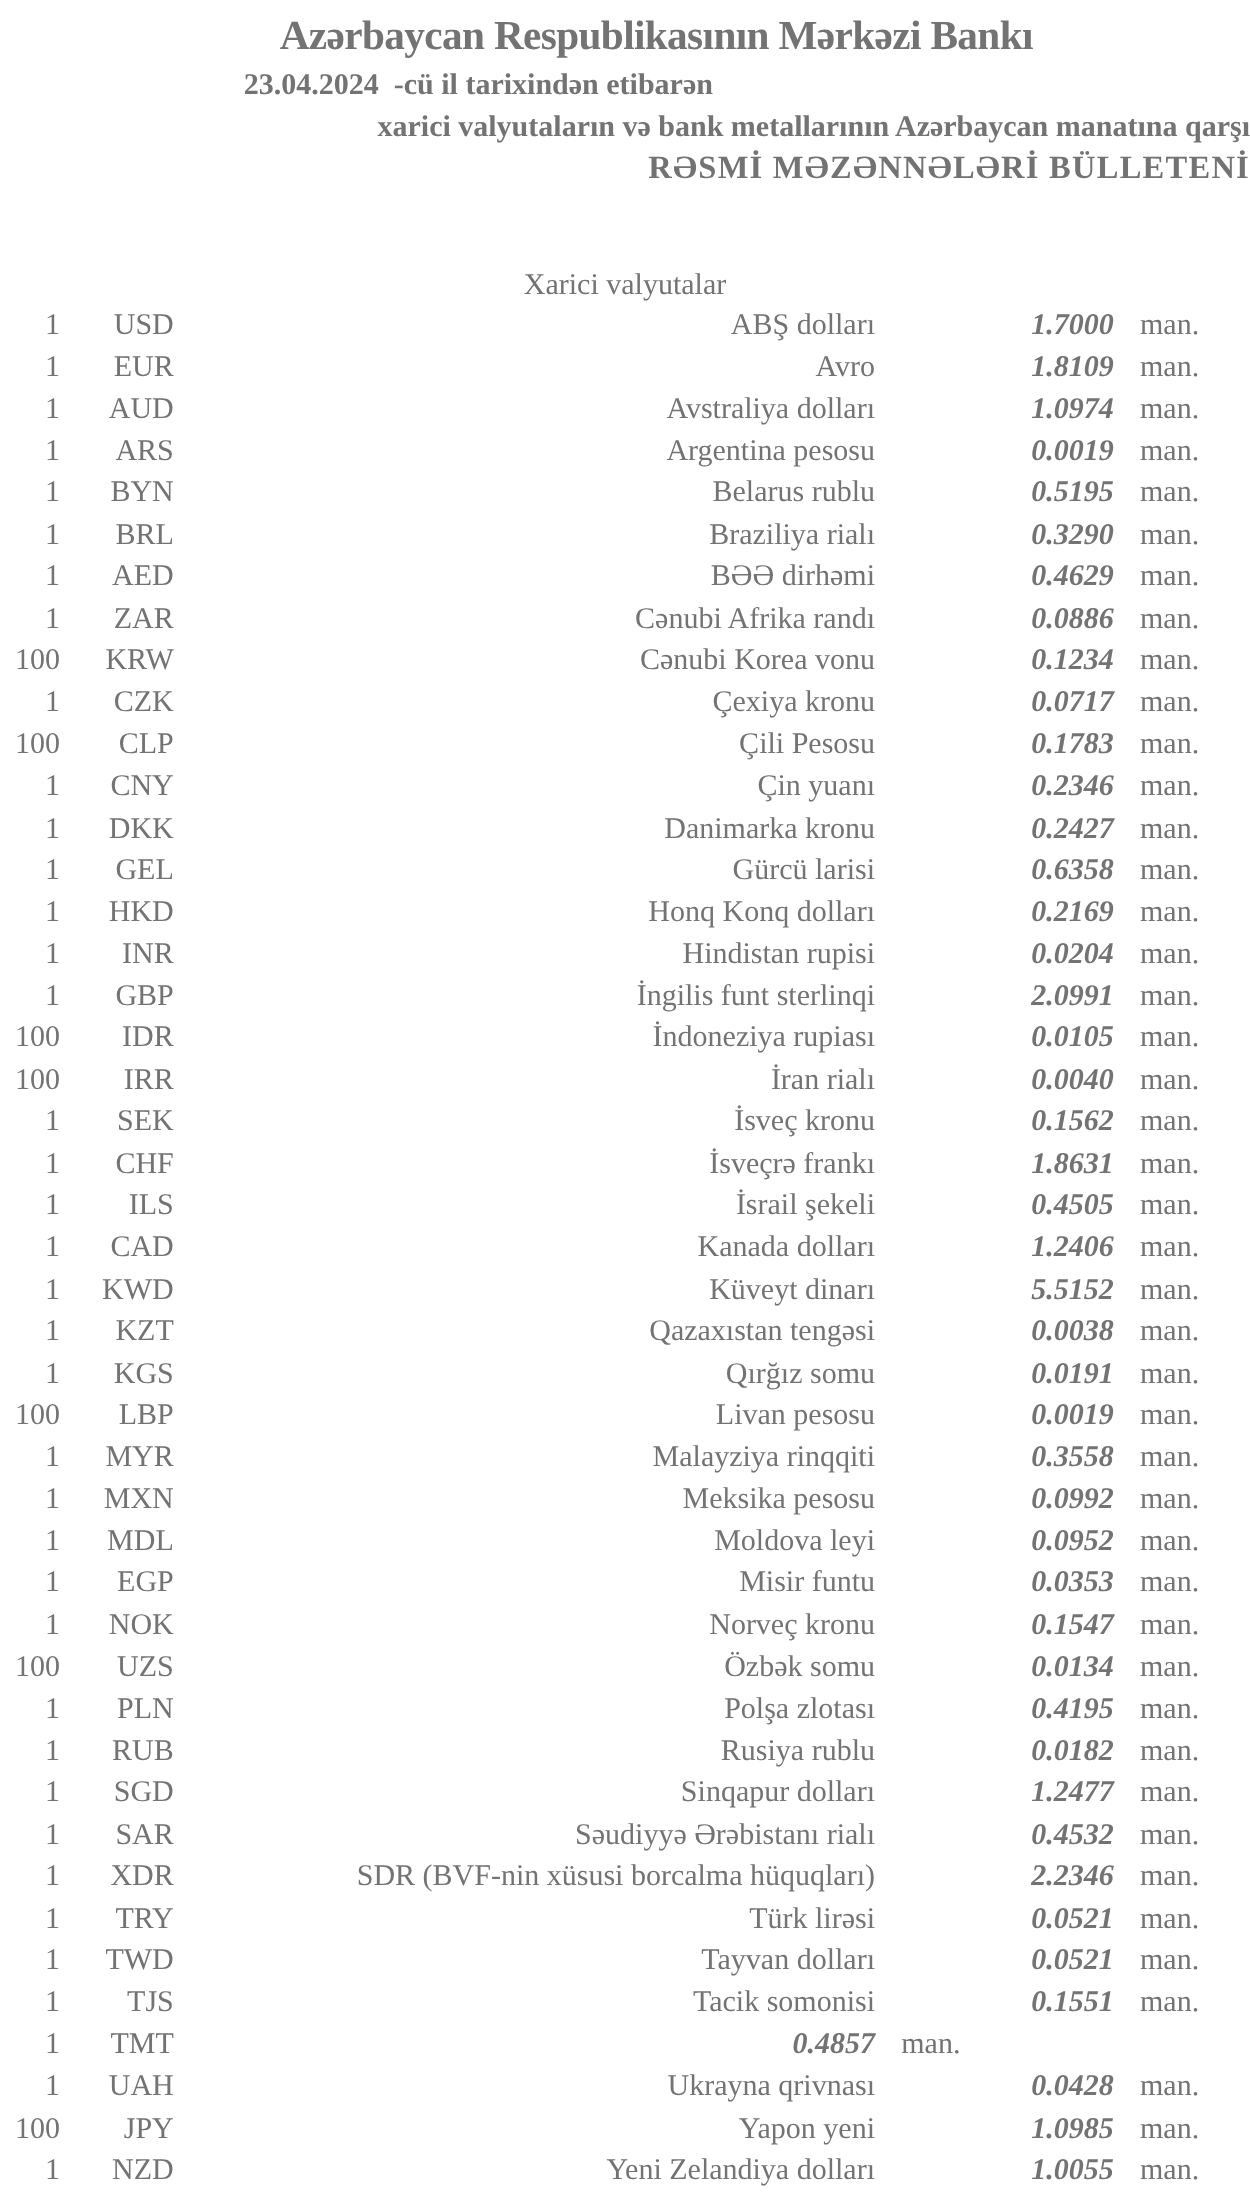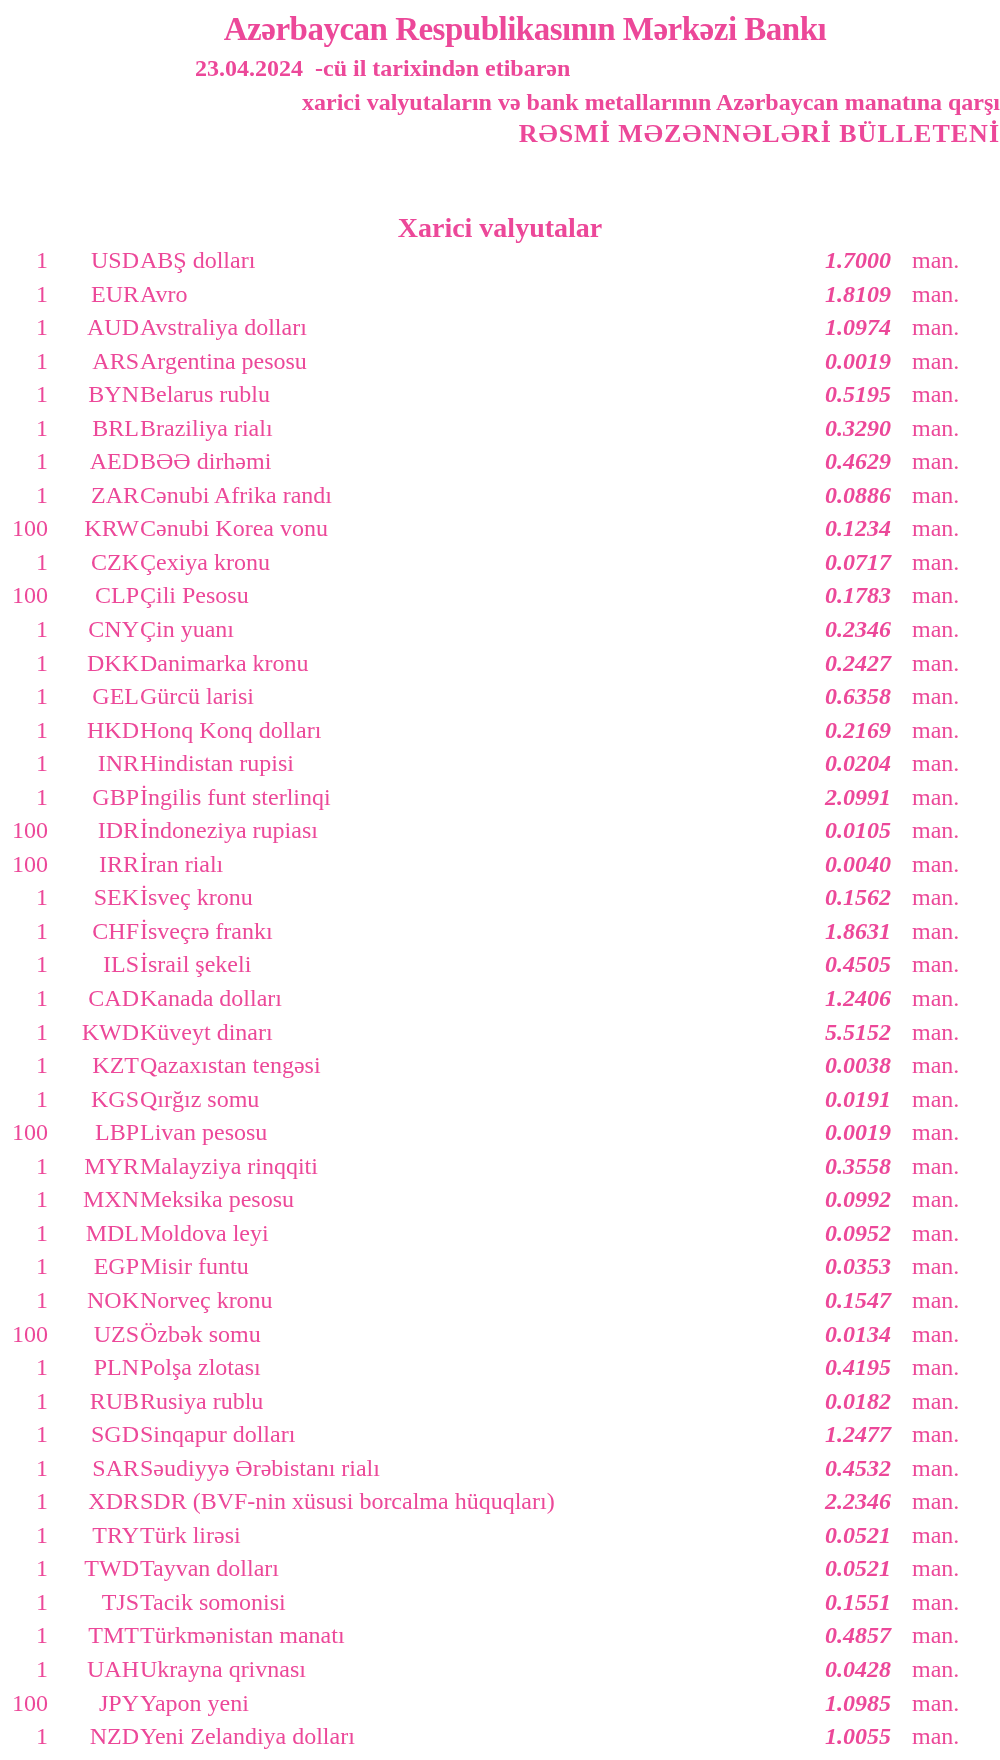--- a/index.html
+++ b/index.html
@@ -1,21 +1,21 @@
 <!DOCTYPE html>
 <html lang="az"><head>
 <meta charset="utf-8">
 <style>
   html,body{margin:0;padding:0;background:#ffffff;}
   .page{
     position:relative;
     width:1000px;
     height:1760px;
     background:#ffffff;
-    color:#ec4899;
+    color:#737373;
     font-family:"Liberation Serif","DejaVu Serif",serif;
     overflow:hidden;
   }
   .hdr{margin-left:50px;width:950px;}
   .title{
     margin-top:10px;
     font-size:33px;
     font-weight:700;
     line-height:38px;
     text-align:center;
@@ -40,38 +40,38 @@
   .bulletin-title{
     margin-top:2px;
     font-size:26px;
     font-weight:700;
     line-height:30px;
     text-align:right;
     letter-spacing:1px;
   }
   .section-title{
     margin-top:64px;
-    font-size:28px;
-    font-weight:700;
+    font-size:24px;
+    font-weight:400;
     line-height:30px;
     text-align:center;
   }
   .rates{margin-top:1px;}
   .row{
     display:grid;
     grid-template-columns:48px 91px 561px 191px 75px;
     height:33.56px;
     align-items:center;
     font-size:24px;
     line-height:33.56px;
     white-space:nowrap;
   }
   .qty{text-align:right;}
   .code{text-align:right;}
-  .name{padding-left:1px;}
+  .name{padding-left:1px;text-align:right;}
   .rate{text-align:right;font-weight:700;font-style:italic;}
   .unit{padding-left:21px;}
 </style>
 </head>
 <body>
 
 <div class="page">
   <div class="hdr">
     <div class="title">Azərbaycan Respublikasının Mərkəzi Bankı</div>
     <div class="date-line">23.04.2024  -cü il tarixindən etibarən</div>
@@ -404,21 +404,20 @@
     <span class="qty">1</span>
     <span class="code">TJS</span>
     <span class="name">Tacik somonisi</span>
     <span class="rate">0.1551</span>
     <span class="unit">man.</span>
   </div>
 
   <div class="row">
     <span class="qty">1</span>
     <span class="code">TMT</span>
-    <span class="name">Türkmənistan manatı</span>
     <span class="rate">0.4857</span>
     <span class="unit">man.</span>
   </div>
 
   <div class="row">
     <span class="qty">1</span>
     <span class="code">UAH</span>
     <span class="name">Ukrayna qrivnası</span>
     <span class="rate">0.0428</span>
     <span class="unit">man.</span>

